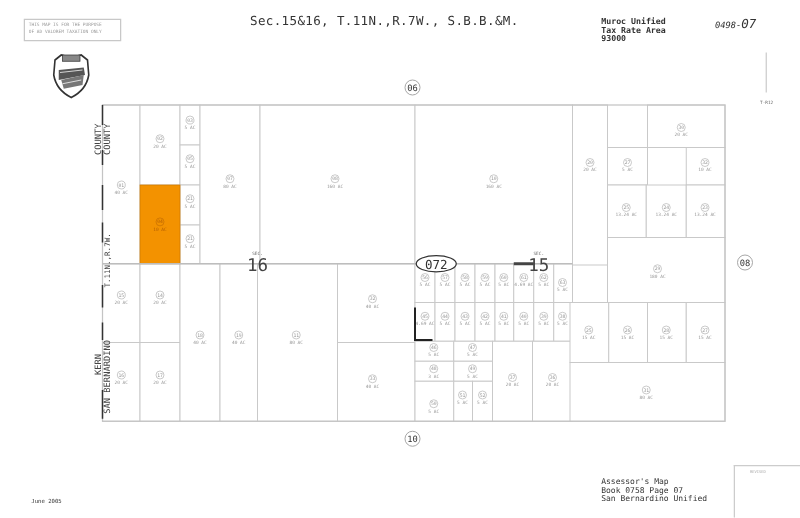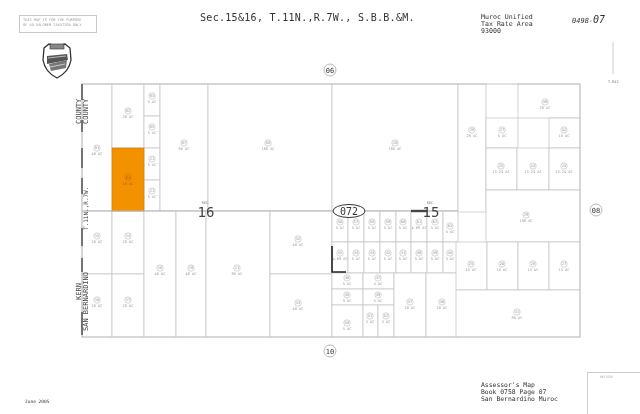--- a/index.html
+++ b/index.html
@@ -3,21 +3,21 @@
 <meta charset="utf-8">
 <style>
   html, body { margin: 0; padding: 0; background: #ffffff; }
   body { width: 640px; height: 414px; position: relative; overflow: hidden;
          font-family: "DejaVu Sans Mono", "Liberation Mono", monospace; color: #222; }
   .abs { position: absolute; }
   .disclaimer { left: 19px; top: 15px; width: 78px; height: 18px; border: 1px solid #c8c8c8;
                 font-size: 3.6px; line-height: 4.6px; color: #999; padding: 2px 3px; box-sizing: border-box; }
   .seal { left: 40px; top: 40px; width: 34px; height: 40px; }
   .title { left: 200px; top: 12px; font-size: 10px; letter-spacing: 0.3px; color: #333; white-space: nowrap; }
-  .tra { left: 481px; top: 14px; font-size: 6.6px; line-height: 7px; color: #333; }
+  .tra { left: 481px; top: 14px; font-size: 6.6px; line-height: 7px; color: #333; font-weight: bold; }
   .tra div { white-space: nowrap; }
   .pageno { left: 572px; top: 14px; font-size: 7px; color: #333; white-space: nowrap; font-style: italic; }
   .pageno .big { font-size: 10px; }
   .date { left: 25px; top: 399px; font-size: 4.5px; color: #333; }
   .footer { left: 481px; top: 382px; font-size: 6.4px; line-height: 6.8px; color: #333; }
   .footer div { white-space: nowrap; }
   .legendbox { left: 587px; top: 372px; width: 53px; height: 42px; border-left: 1px solid #ccc; border-top: 1px solid #ccc; }
   .legendbox span { position: absolute; left: 12px; top: 2px; font-size: 3px; color: #aaa; }
   svg.map { position: absolute; left: 0; top: 0; }
   .plabel { font-size: 3.6px; fill: #999; font-family: "DejaVu Sans Mono", monospace; }
@@ -457,18 +457,18 @@
     <ellipse cx="349" cy="211" rx="16" ry="6.5" fill="#fff" stroke="#333" stroke-width="1"></ellipse>
     <text x="349" y="215" text-anchor="middle" style="font-size:10px" fill="#333" font-family="DejaVu Sans Mono, monospace">072</text>
   </g>
 </svg>
 
 <div class="abs date">June 2005</div>
 
 <div class="abs footer">
   <div>Assessor's Map</div>
   <div>Book 0758 Page 07</div>
-  <div>San Bernardino Muroc</div>
+  <div>San Bernardino Unified</div>
 </div>
 
 <div class="abs legendbox">
   <span>REVISED</span>
 </div>
 
 </body></html>

